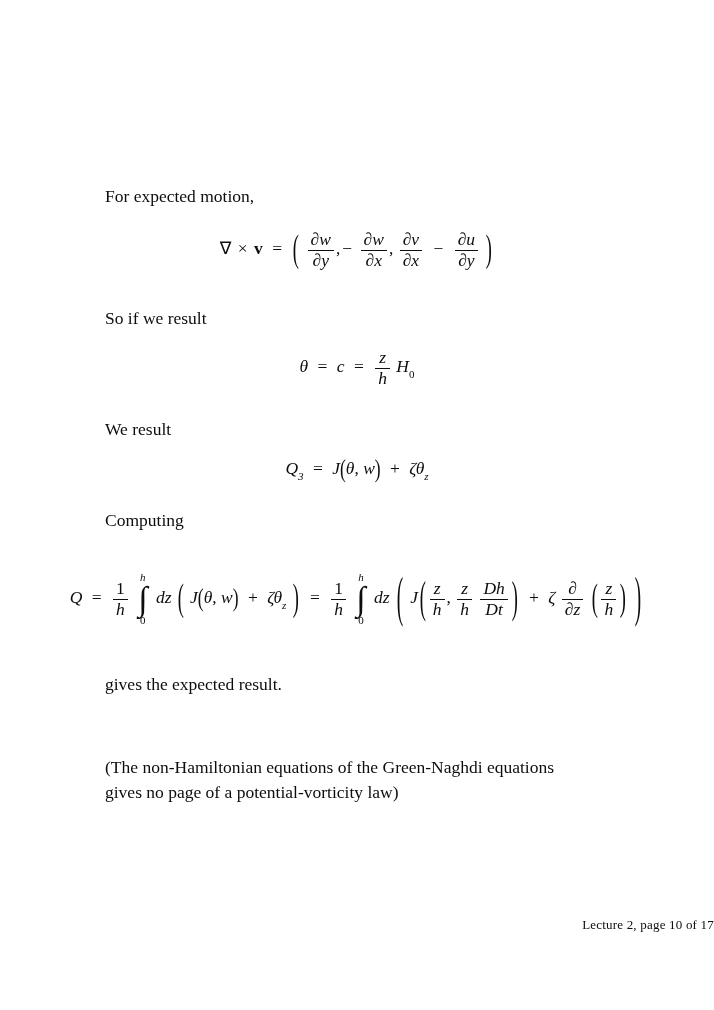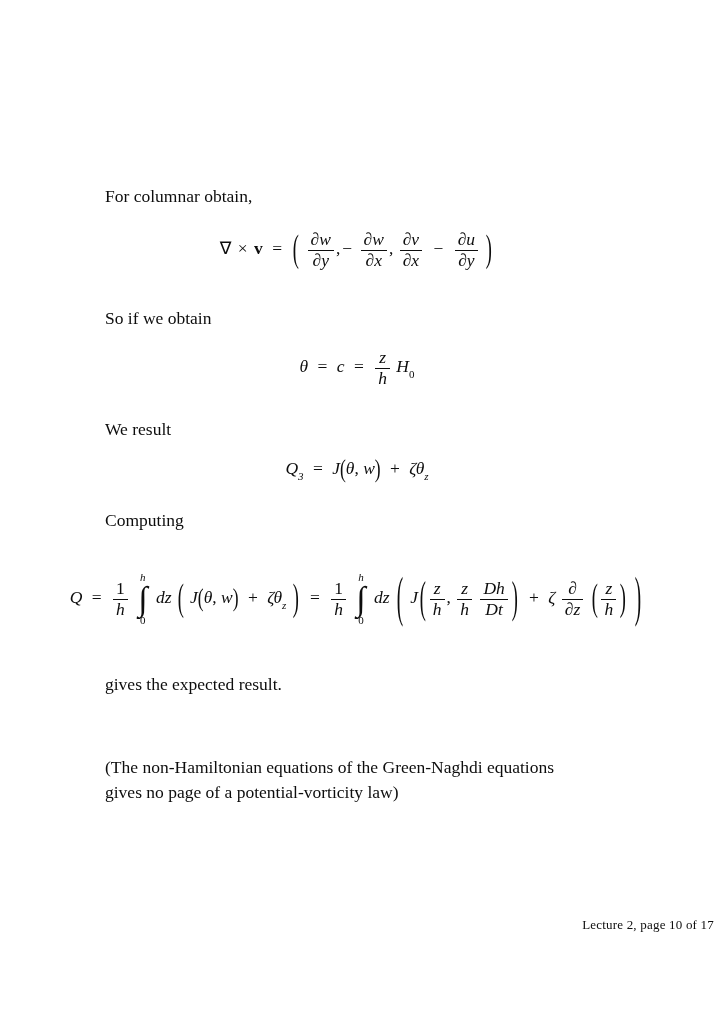--- a/index.html
+++ b/index.html
@@ -75,37 +75,37 @@
   .int .lim { font-size: 11px; line-height: 1; }
   .int .g { font-size: 34px; line-height: 0.95; font-style: normal; }
   
   .sb { font-size: 11px; vertical-align: -6px; }
 </style>
 </head>
 <body>
 
 <div class="page">
 
-  <div class="text" style="top:185px">For columnar obtain,</div>
+  <div class="text" style="top:185px">For expected motion,</div>
 
   <div class="eq" style="top:230px">
     <span class="up">∇</span>
     <span class="opt">×</span>
     <span class="bold">v</span>
     <span class="op">=</span>
     <span class="pr pB">(</span>
     <span class="fr"><span class="n it">∂w</span><span class="d it">∂y</span></span><span class="up">,</span><span class="opt">−</span>
     <span class="fr"><span class="n it">∂w</span><span class="d it">∂x</span></span><span class="up">,</span>
     <span class="fr"><span class="n it">∂v</span><span class="d it">∂x</span></span>
     <span class="op">−</span>
     <span class="fr"><span class="n it">∂u</span><span class="d it">∂y</span></span>
     <span class="pr pB">)</span>
   </div>
 
-  <div class="text" style="top:307px">So if we obtain</div>
+  <div class="text" style="top:307px">So if we result</div>
 
   <div class="eq" style="top:348px">
     <span class="it">θ</span>
     <span class="op">=</span>
     <span class="it">c</span>
     <span class="op">=</span>
     <span class="fr"><span class="n it">z</span><span class="d it">h</span></span>
     <span class="it">H</span><span class="sb up">0</span>
   </div>
 

